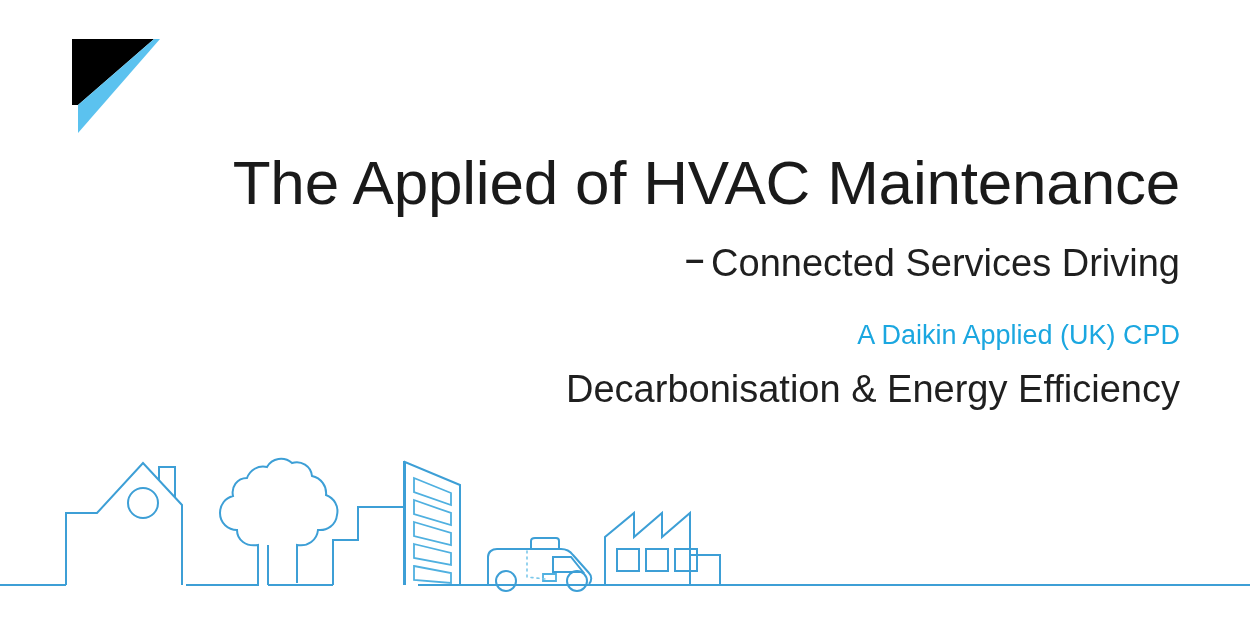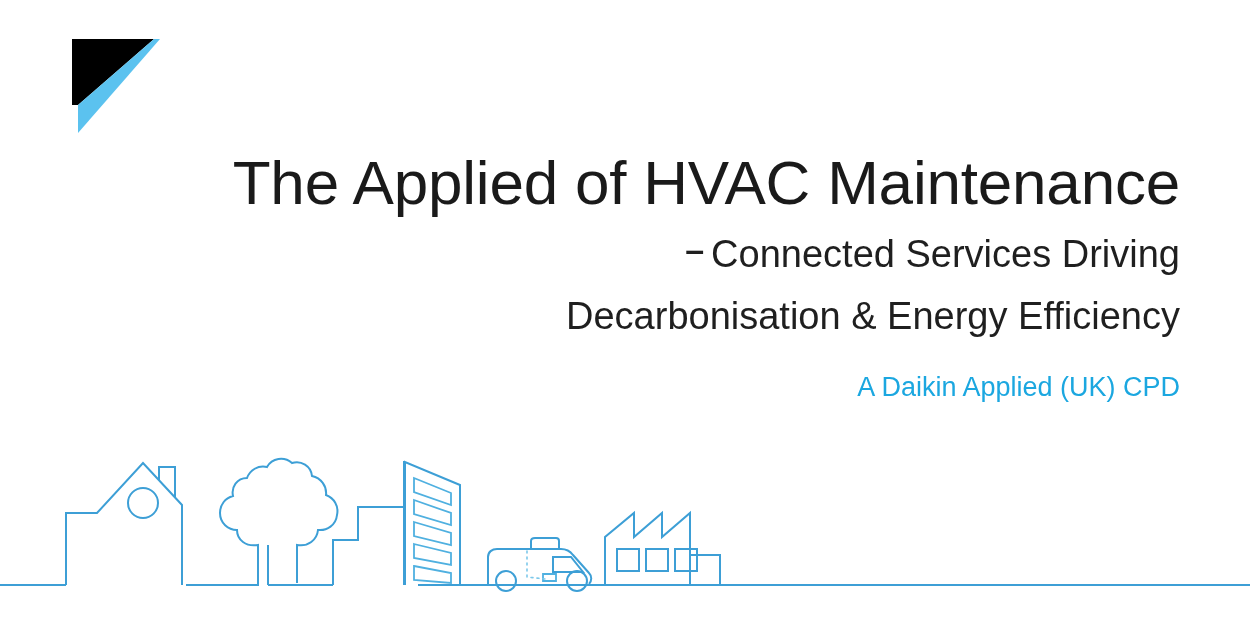--- a/index.html
+++ b/index.html
@@ -37,21 +37,21 @@
   }
   #main-title {
     font-size: 62px;
     font-weight: 300;
     color: #1a1a1a;
     letter-spacing: -0.2px;
     line-height: 1.08;
     white-space: nowrap;
   }
   #subtitle-line-1 {
-    margin-top: 12px;
+    margin-top: 21px;
     font-size: 38px;
     font-weight: 300;
     color: #1f1f1f;
     line-height: 1.2;
     white-space: nowrap;
   }
   #subtitle-dash {
     font-weight: 600;
     font-size: 34px;
     vertical-align: 6px;
@@ -112,22 +112,22 @@
   <svg id="brand-logo" viewBox="0 0 94 106">
 
     <polygon points="6,6 88,6 12,72 6,72" fill="#000000"></polygon>
 
     <polygon points="94,6 12,100 12,72 88,6" fill="#5BC2EF"></polygon>
   </svg>
 
   <div id="title-block">
     <div id="main-title">The Applied of HVAC Maintenance</div>
     <div id="subtitle-line-1"><span id="subtitle-dash">–</span><span>Connected Services Driving</span></div>
+    <div id="attribution">A Daikin Applied (UK) CPD</div>
     <div id="subtitle-line-2">Decarbonisation &amp; Energy Efficiency</div>
-    <div id="attribution">A Daikin Applied (UK) CPD</div>
   </div>
 
   <svg id="skyline" viewBox="0 0 1250 180">
 
     <path class="sky-line" d="M0,140 L66,140"></path>
     <path class="sky-line" d="M186,140 L259,140"></path>
     <path class="sky-line" d="M268,140 L333,140"></path>
     <path class="sky-line" d="M418,140 L1250,140"></path>
 
     <path class="sky-line" d="M66,140 L66,68 L97,68 L143,18 L182,60 L182,140"></path>

